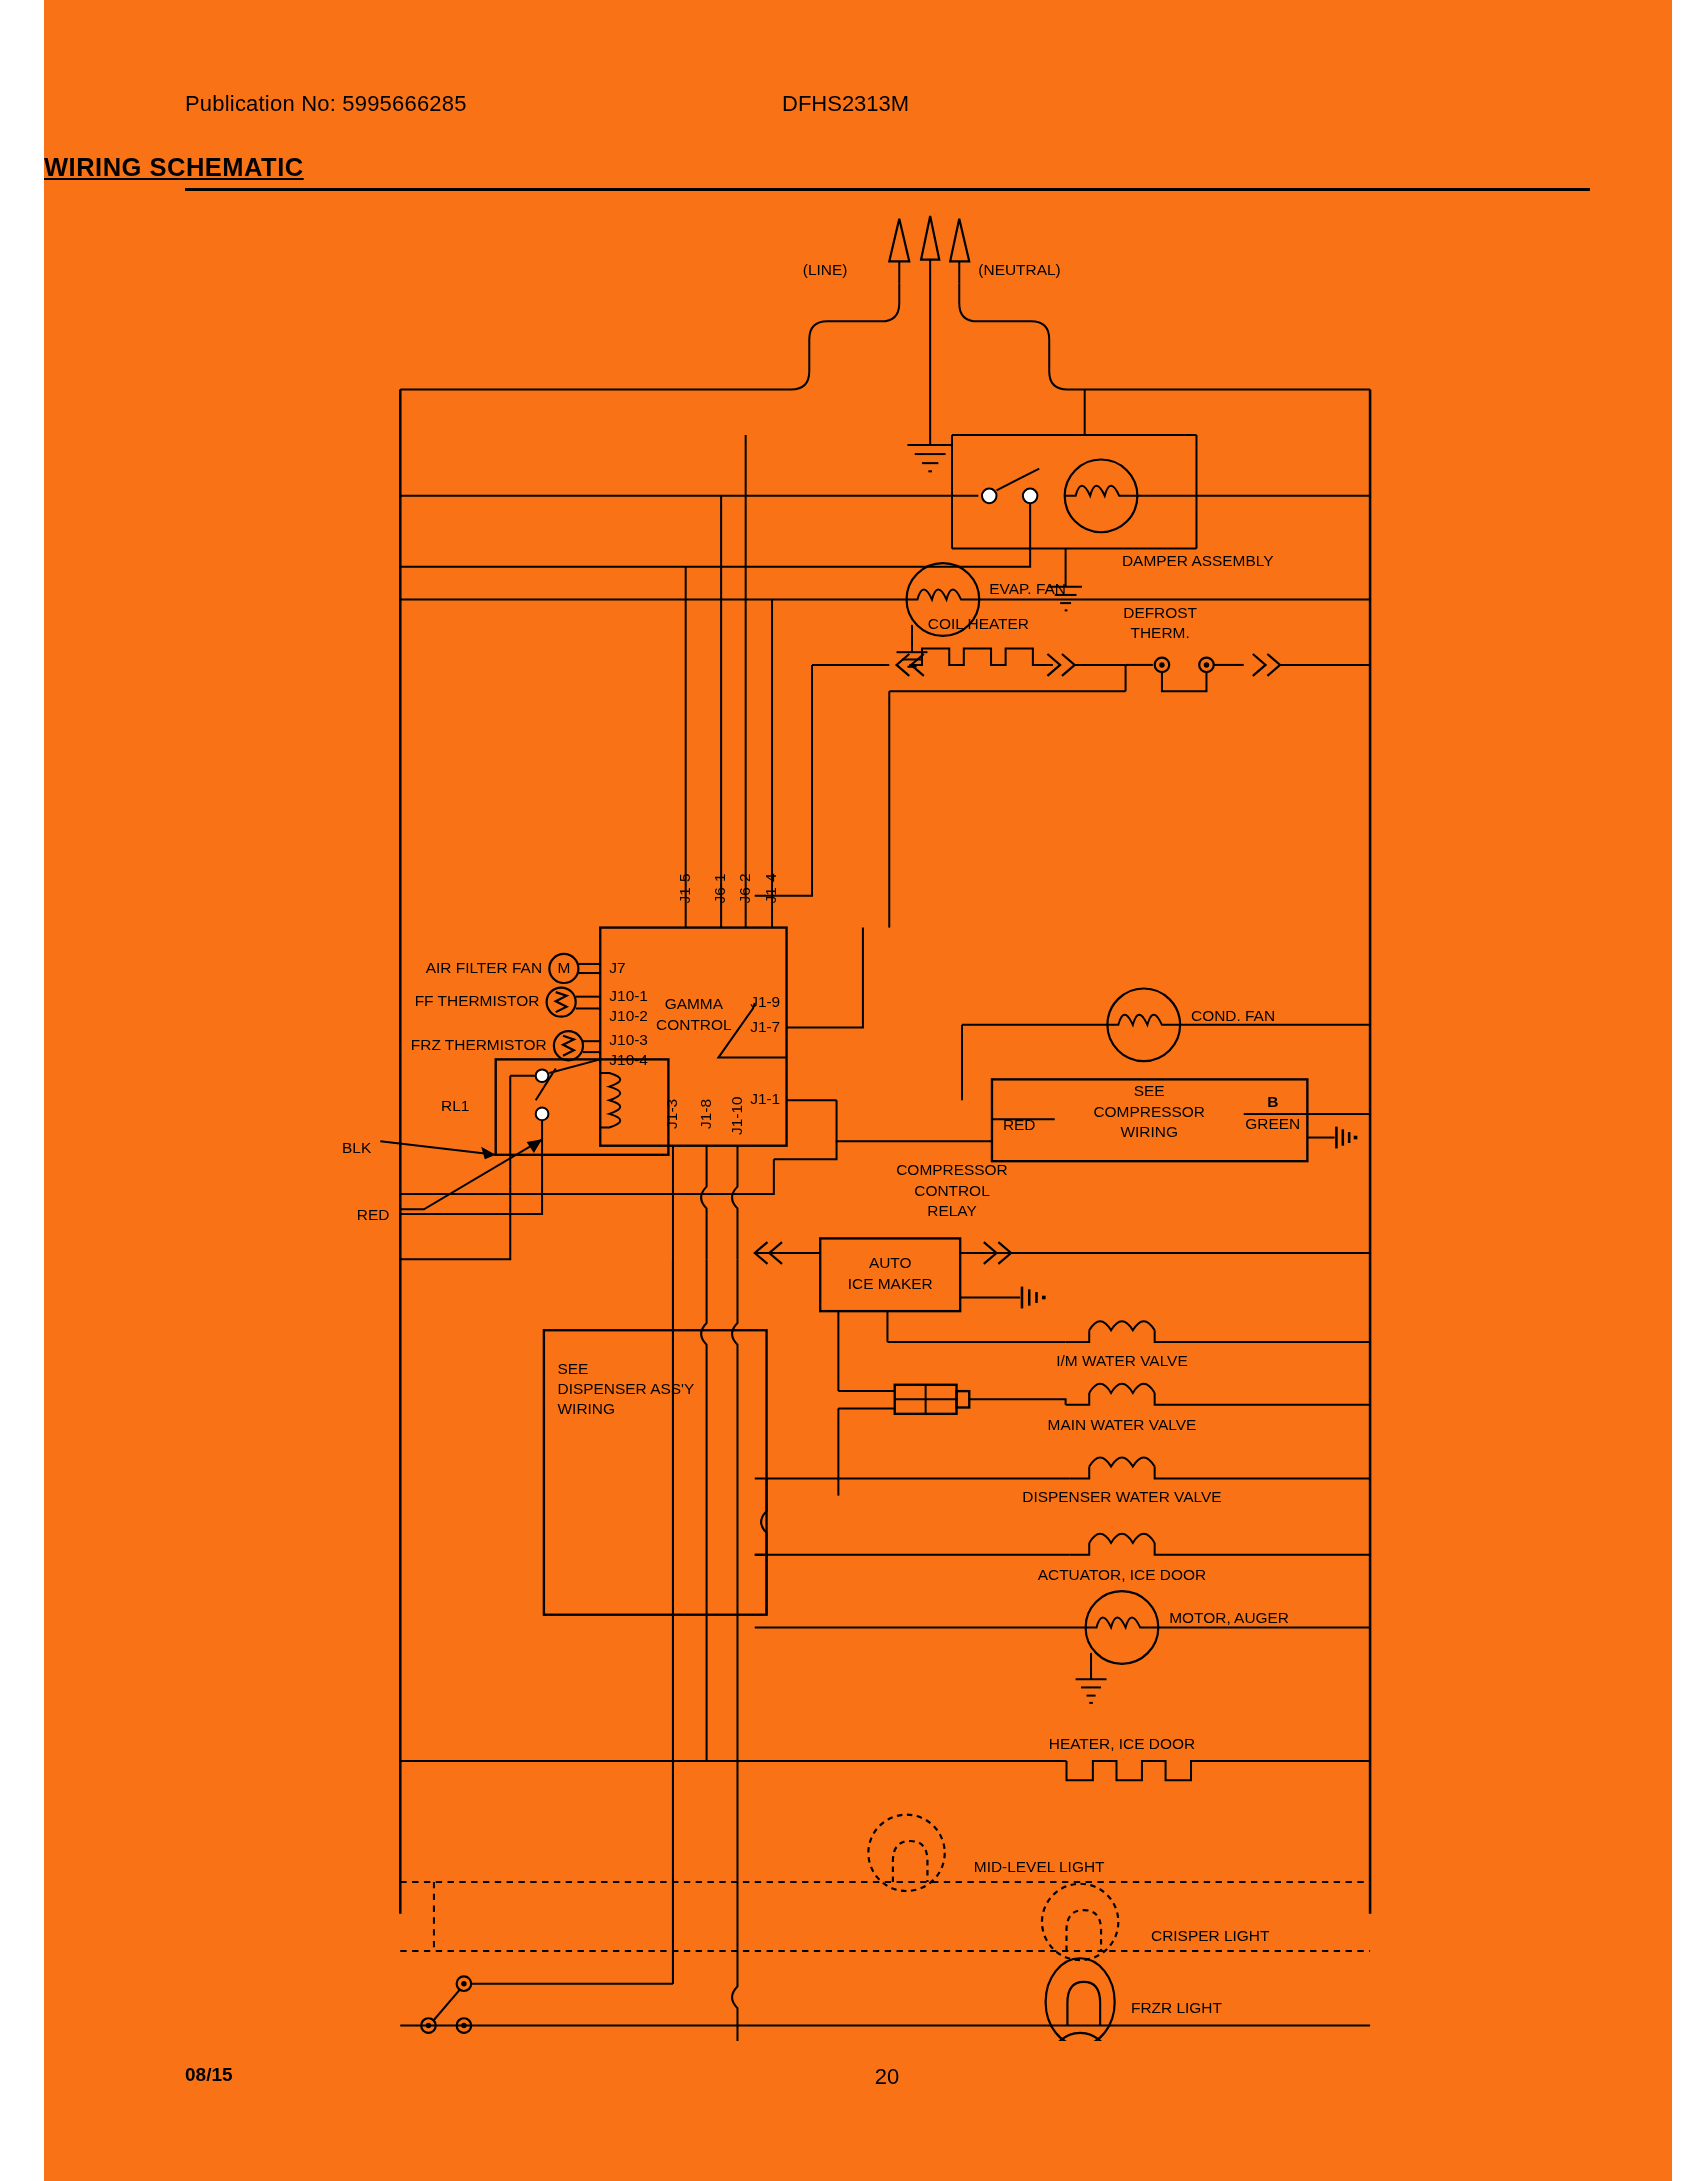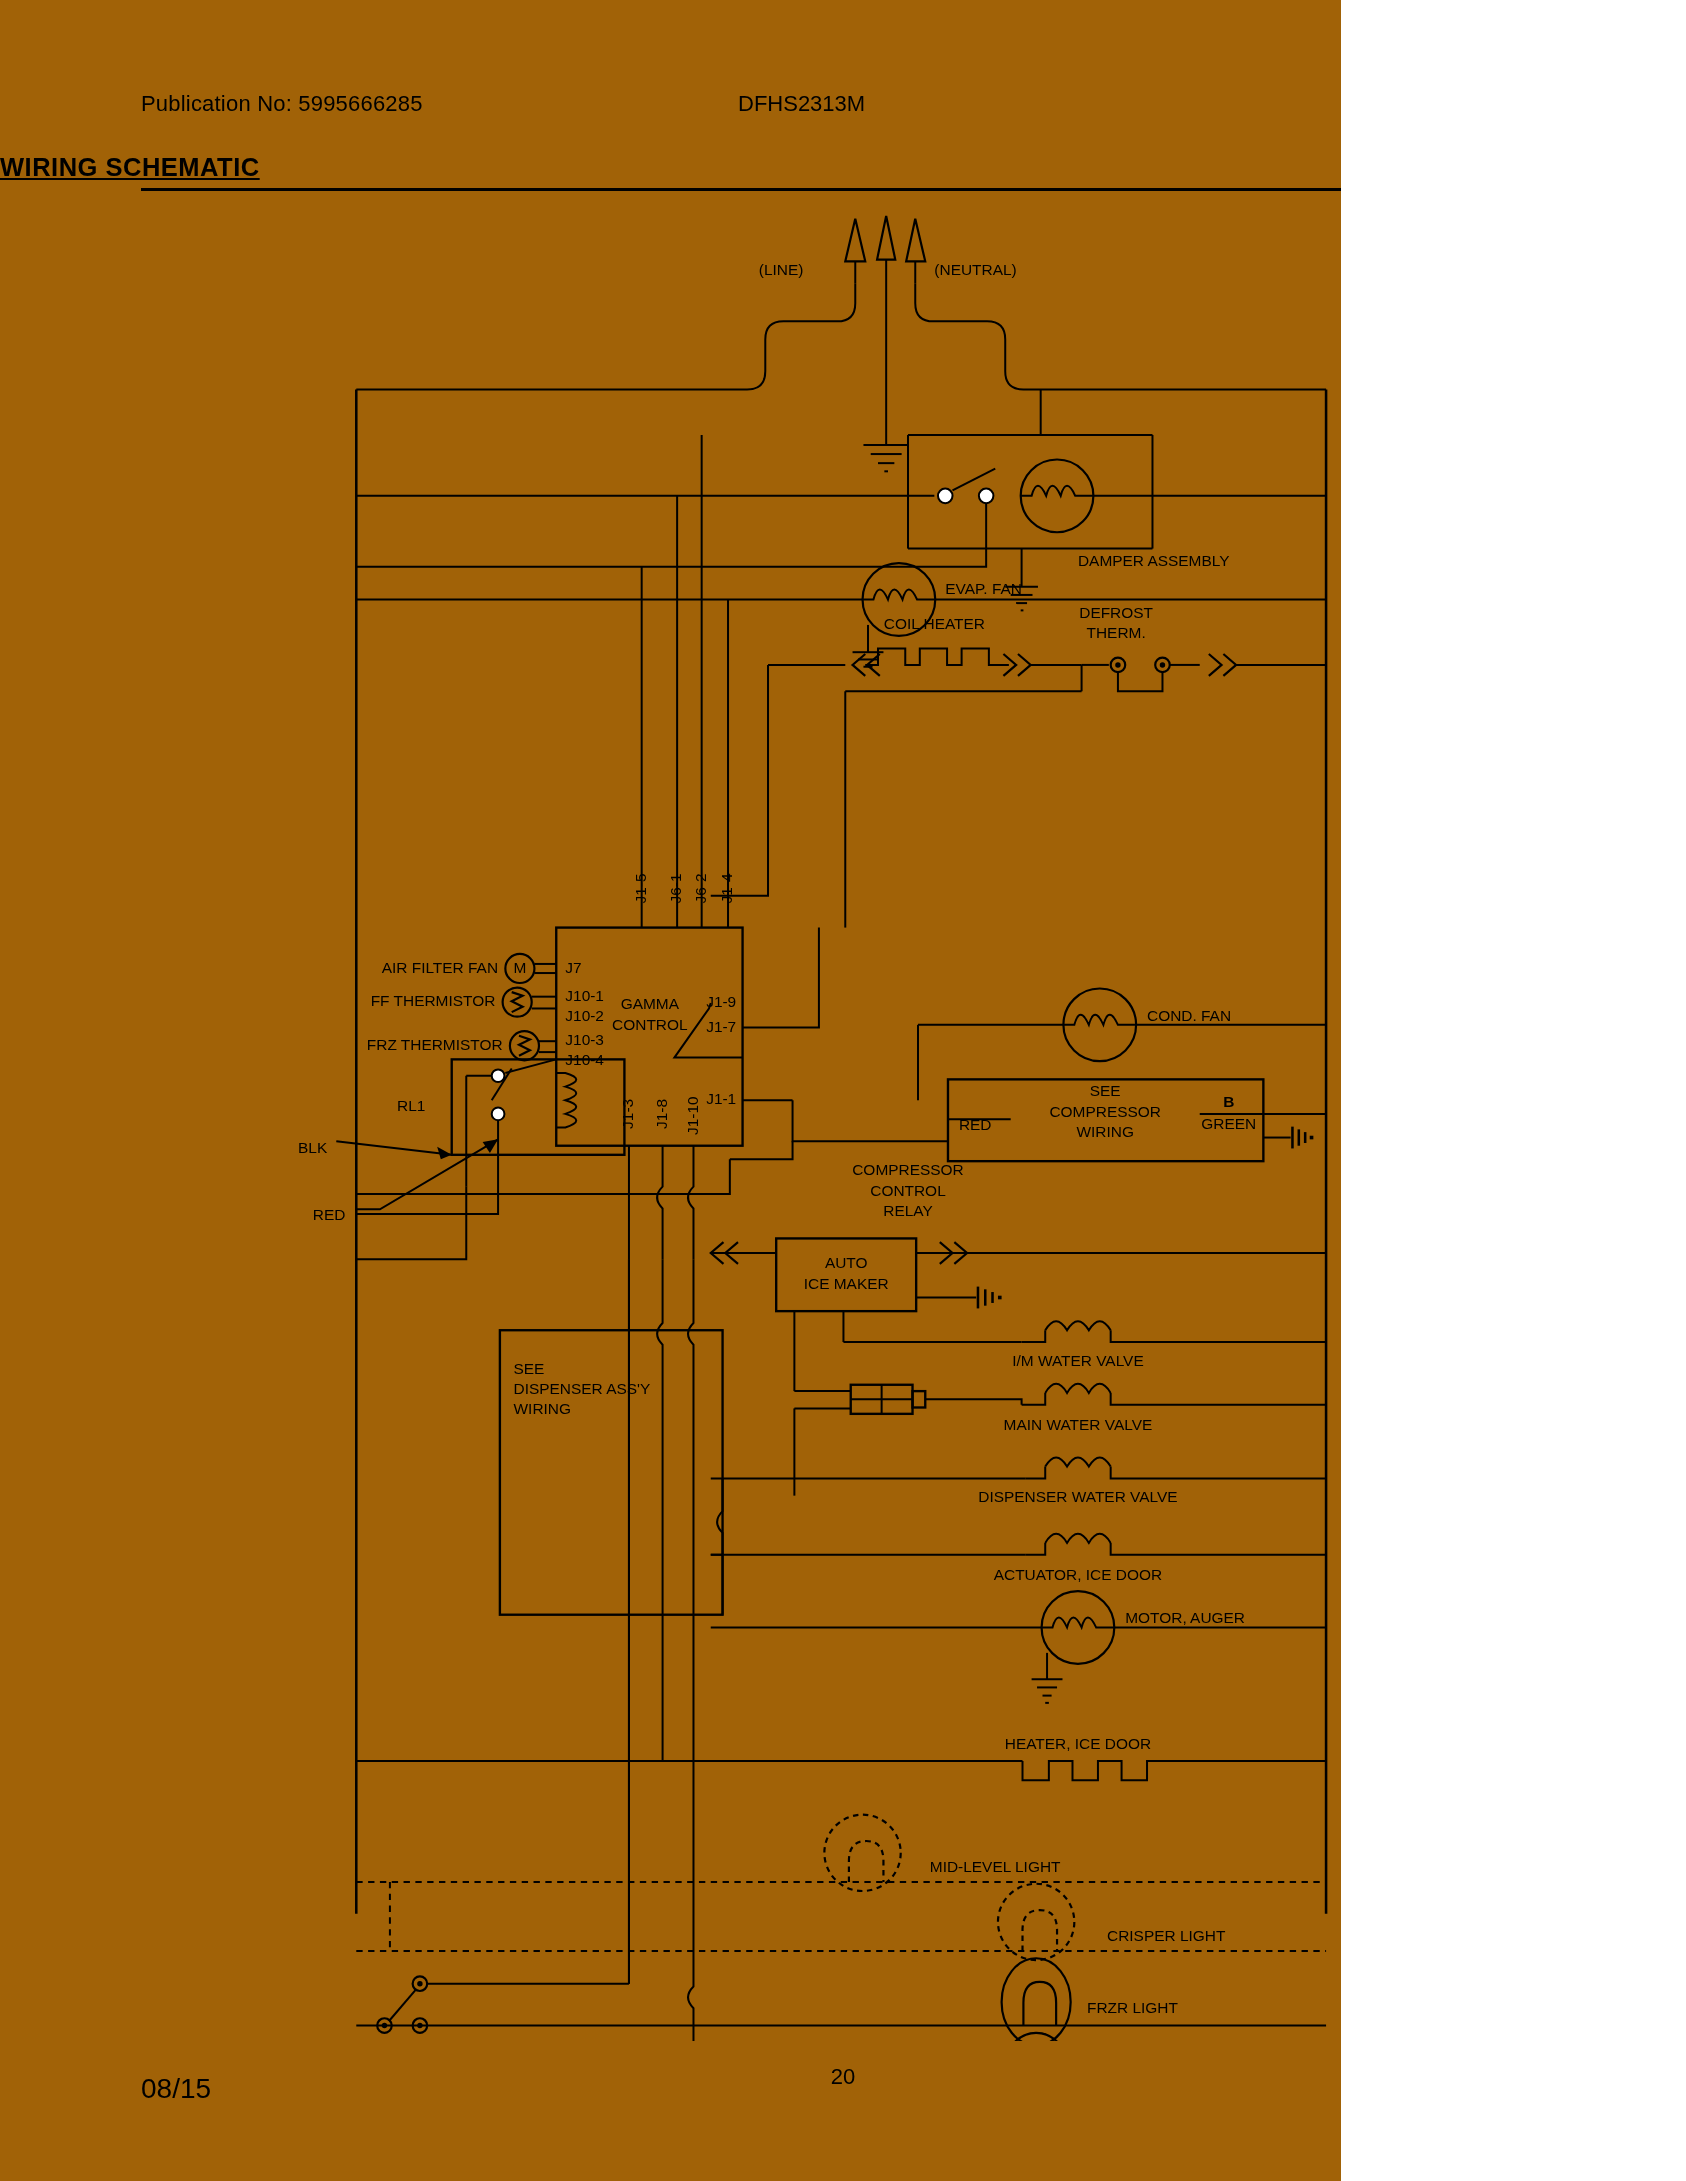--- a/index.html
+++ b/index.html
@@ -7,24 +7,25 @@
     margin: 0;
     padding: 0;
     background: #ffffff;
   }
   body {
     font-family: "Liberation Sans", sans-serif;
     color: #000000;
   }
   #page {
     position: relative;
-    width: 1341px;
+    width: 1628px;
     height: 2182px;
-    background: #a16207;
+    background: #f97316;
     overflow: hidden;
+    margin-left: 44px;
   }
   
   #header {
     position: absolute;
     left: 0; top: 0;
     width: 1686px;
     height: 200px;
   }
   .hdr-pub {
     position: absolute;
@@ -64,22 +65,23 @@
   #footer {
     position: absolute;
     left: 0;
     top: 2064px;
     width: 1686px;
     height: 55px;
   }
   .ftr-date {
     position: absolute;
     left: 141px;
-    top: 9px;
-    font-size: 28px;
+    top: 0;
+    font-size: 19px;
+    font-weight: bold;
   }
   .ftr-page {
     position: absolute;
     left: 0;
     top: 0;
     width: 1686px;
     text-align: center;
     font-size: 22px;
   }
   

